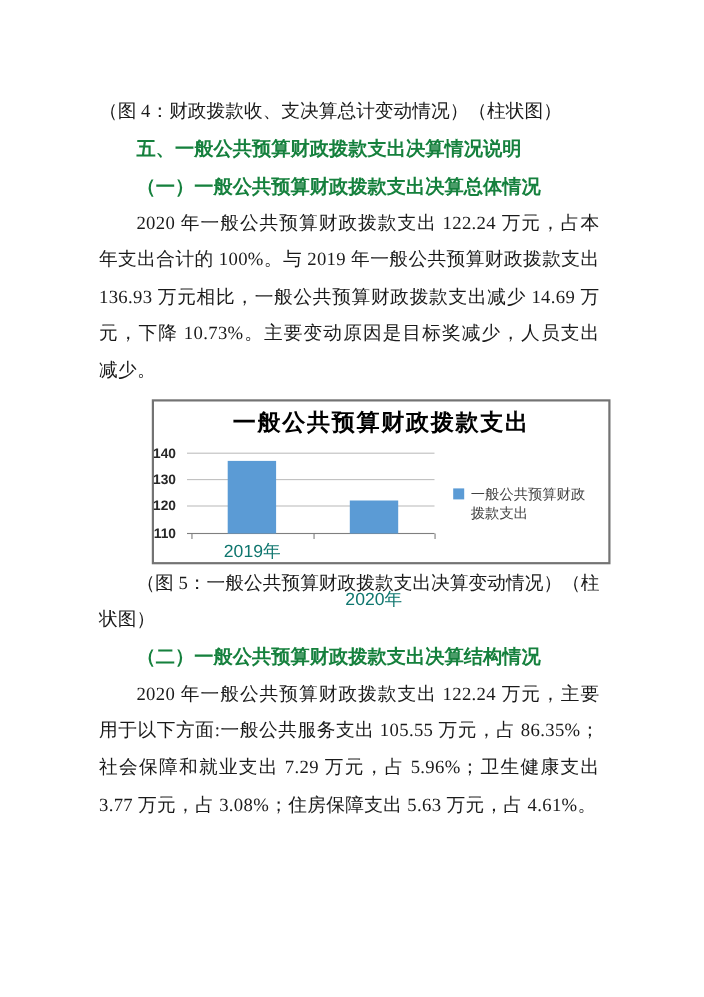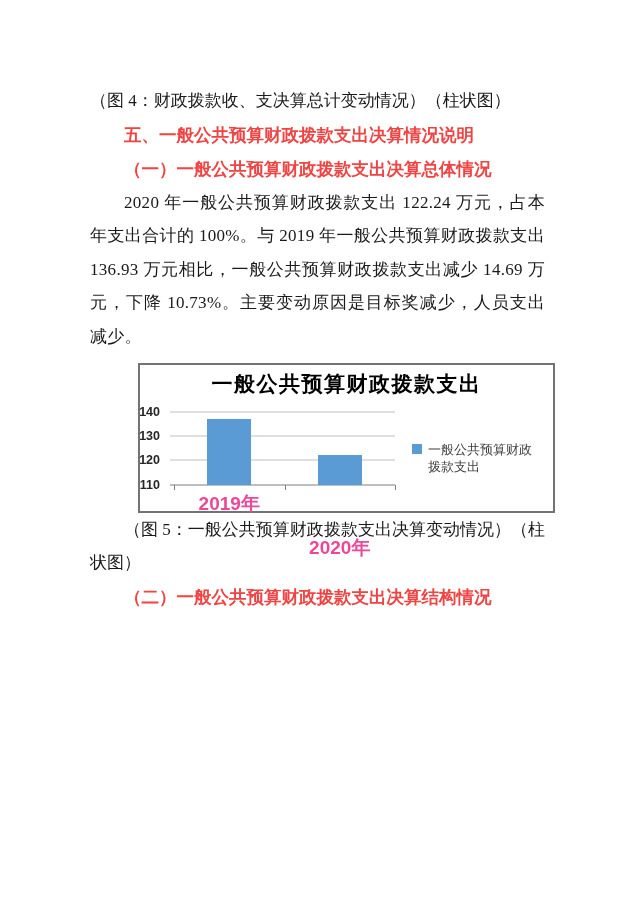--- a/index.html
+++ b/index.html
@@ -19,21 +19,21 @@
     line-height:33.6px;
     text-align:justify;
   }
   .caption.indent{text-indent:2em;}
   .doc-heading{
     margin:0 0 0 34px;
     font-family:"Liberation Sans","DejaVu Sans",sans-serif;
     font-weight:bold;
     font-size:17.5px;
     line-height:34px;
-    color:#ef4444;
+    color:#15803d;
   }
   .body-para{
     margin:0;
     font-size:17px;
     line-height:33.6px;
     text-indent:2em;
     text-align:justify;
     letter-spacing:0.3px;
   }
   
@@ -69,21 +69,21 @@
   .chart-y-labels{
     position:absolute;left:2px;top:47px;width:26px;height:73px;
     font-weight:600;font-size:12.5px;color:#262626;
   }
   .ytick{
     position:absolute;right:8px;transform:translateY(50%);
     line-height:12px;
   }
   .chart-x-labels{
     position:absolute;left:34px;top:126px;width:221px;height:18px;
-    font-weight:700;font-size:19px;color:#ec4899;
+    font-weight:400;font-size:16px;color:#0f766e;
   }
   .xtick{position:absolute;transform:translateX(-50%);white-space:nowrap;}
   .chart-legend{
     position:absolute;left:272px;top:76px;width:132px;
     display:flex;align-items:flex-start;gap:6px;
   }
   .legend-swatch{
     width:10px;height:10px;flex:0 0 auto;margin-top:3px;
   }
   .legend-label{
@@ -135,16 +135,17 @@
     <div class="chart-legend">
       <span class="legend-swatch" style="background: rgb(91, 155, 213);"></span>
       <span class="legend-label">一般公共预算财政拨款支出</span>
     </div>
   </div>
 
   <p class="caption indent">（图 5：一般公共预算财政拨款支出决算变动情况）（柱状图）</p>
 
   <h3 class="doc-heading">（二）一般公共预算财政拨款支出决算结构情况</h3>
 
+  <p class="body-para">2020 年一般公共预算财政拨款支出 122.24 万元，主要用于以下方面:一般公共服务支出 105.55 万元，占 86.35%；社会保障和就业支出 7.29 万元，占 5.96%；卫生健康支出 3.77 万元，占 3.08%；住房保障支出 5.63 万元，占 4.61%。</p>
 
   <div class="page-number">11</div>
 
 </div>
 
 </body></html>

